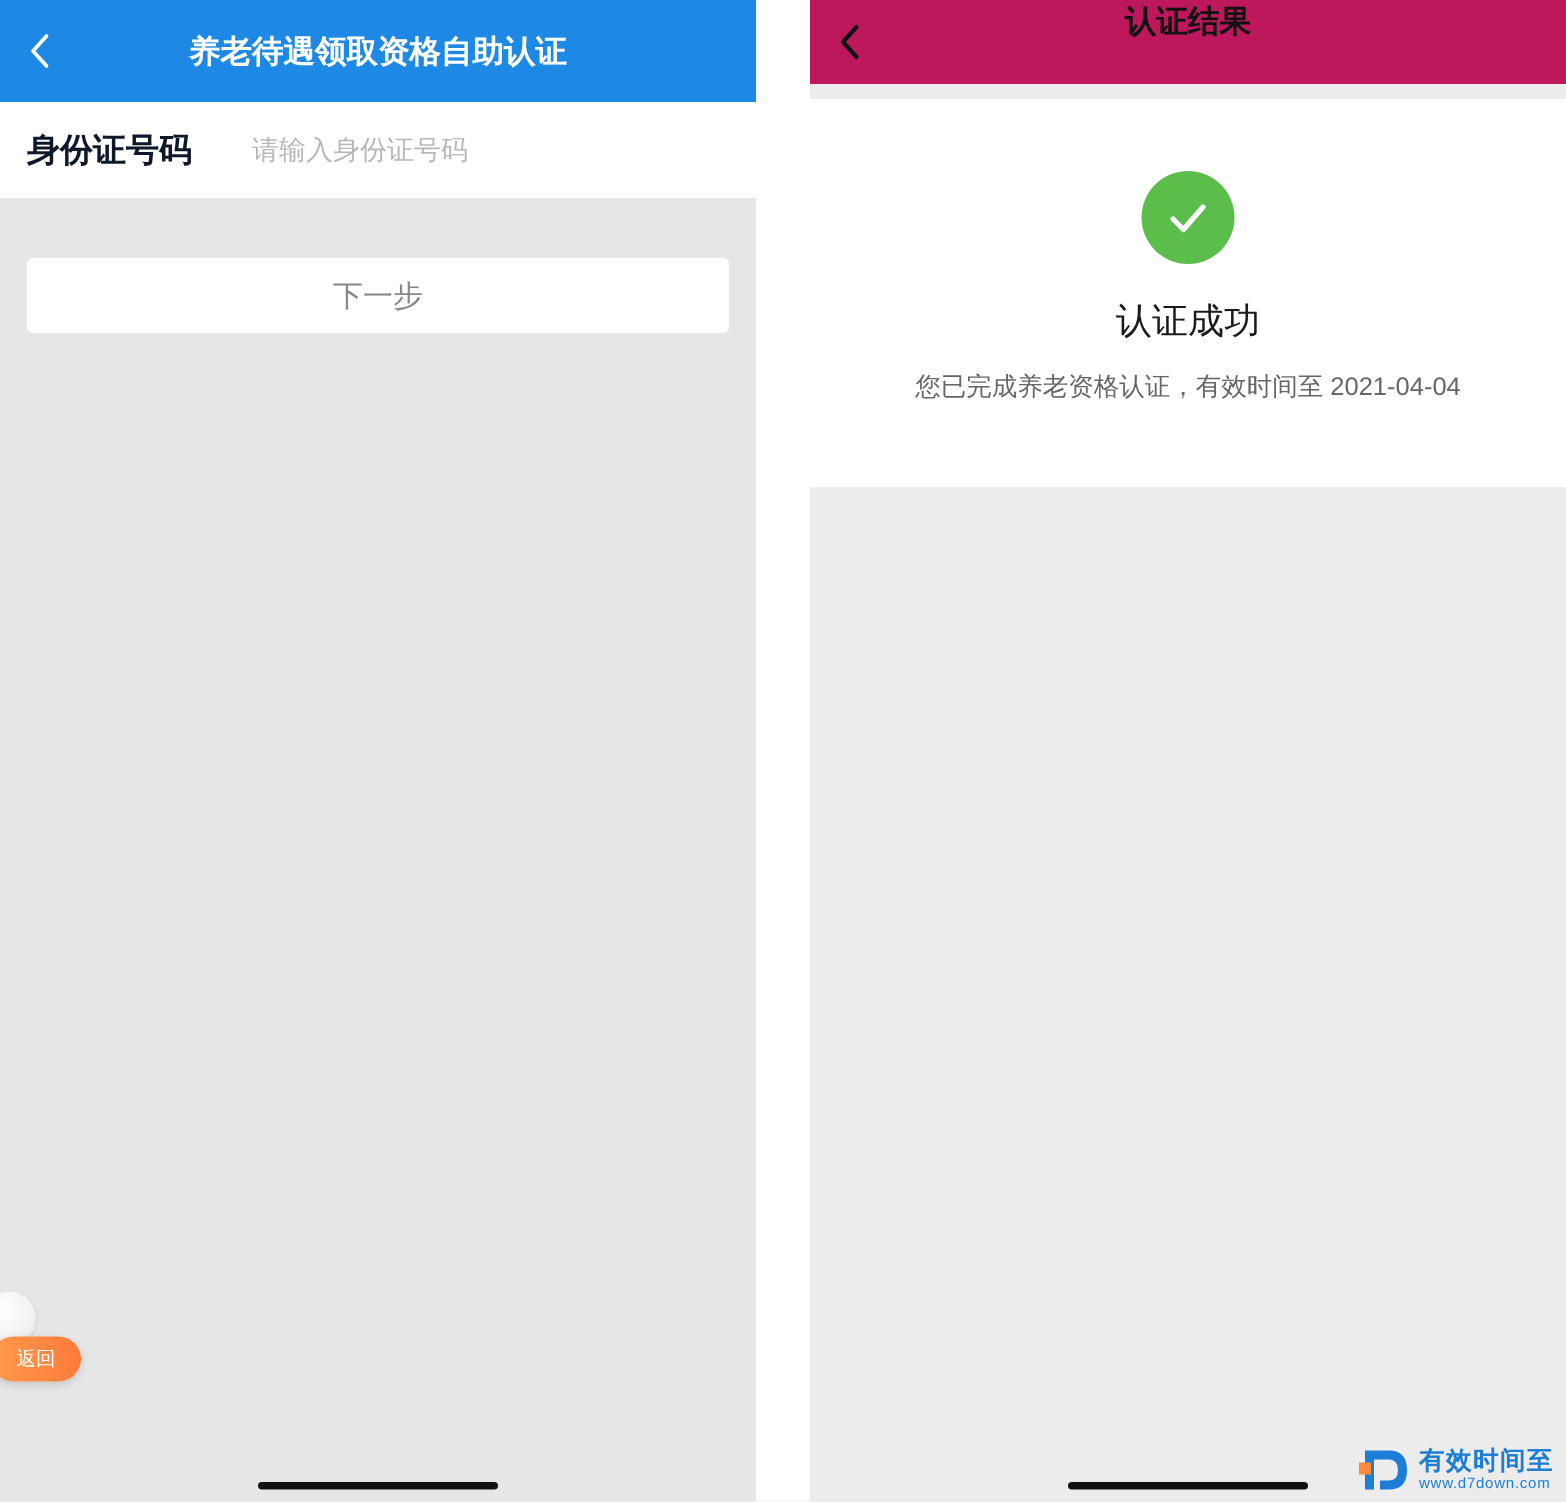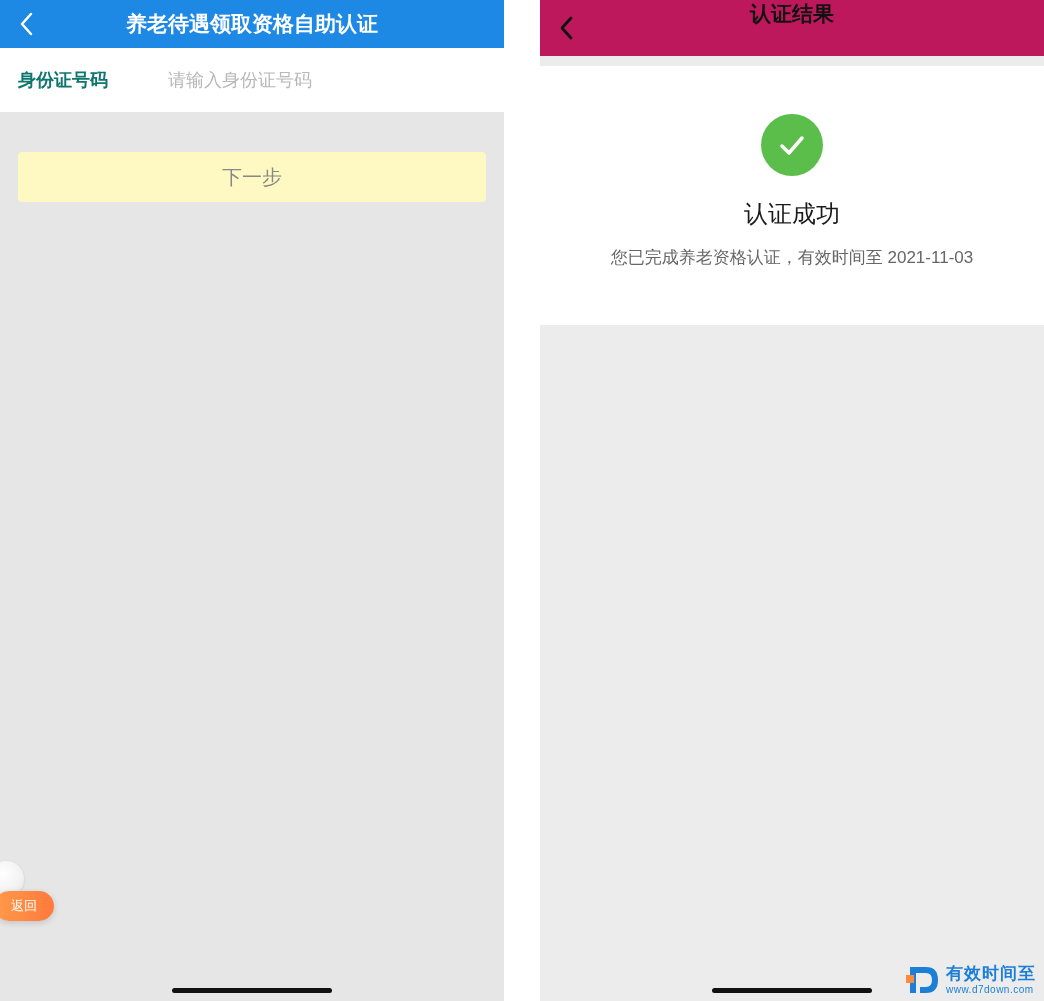--- a/index.html
+++ b/index.html
@@ -21,21 +21,21 @@
     }
     .phone-left {
       border-right: 18px solid #fff;
     }
     .phone-right {
       margin-left: 18px;
     }
     
     .header-blue {
       background: #1E88E5;
-      height: 48px;
+      height: 68px;
       display: flex;
       align-items: center;
       position: relative;
       color: #fff;
     }
     .back-chevron-white {
       width: 52px;
       height: 56px;
       display: flex;
       align-items: center;
@@ -50,22 +50,22 @@
       pointer-events: none;
     }
     .form-row {
       background: #fff;
       height: 64px;
       display: flex;
       align-items: center;
       padding: 0 18px;
     }
     .form-label {
-      font-size: 18px;
-      color: #0f766e;
+      font-size: 22px;
+      color: #0f172a;
       font-weight: 600;
       width: 150px;
     }
     .form-input {
       flex: 1;
       border: none;
       outline: none;
       font-size: 18px;
       color: #404040;
       background: transparent;
@@ -75,21 +75,21 @@
     }
     .left-body {
       flex: 1;
       background: #e6e6e6;
       padding: 40px 18px 0;
       position: relative;
     }
     .next-btn {
       width: 100%;
       height: 50px;
-      background: #fef9c3;
+      background: #ffffff;
       border: none;
       border-radius: 4px;
       font-size: 20px;
       color: #888;
       display: flex;
       align-items: center;
       justify-content: center;
     }
     .float-back-pill {
       position: absolute;
@@ -256,21 +256,21 @@
 
   <div class="divider-thin"></div>
 
   <div class="result-card">
     <div class="success-circle">
       <svg width="36" height="36" viewBox="0 0 36 36" fill="none">
         <path d="M8 19 L15 26 L28 11" stroke="#fff" stroke-width="3.5" stroke-linecap="round" stroke-linejoin="round"></path>
       </svg>
     </div>
     <div class="result-title">认证成功</div>
-    <div class="result-desc">您已完成养老资格认证，有效时间至 2021-11-03</div>
+    <div class="result-desc">您已完成养老资格认证，有效时间至 2021-04-04</div>
   </div>
 
   <div class="right-body">
     <div class="home-indicator"></div>
   </div>
 </div>
 
 <div class="watermark">
   <div class="wm-icon">
     <svg width="34" height="34" viewBox="0 0 34 34">

